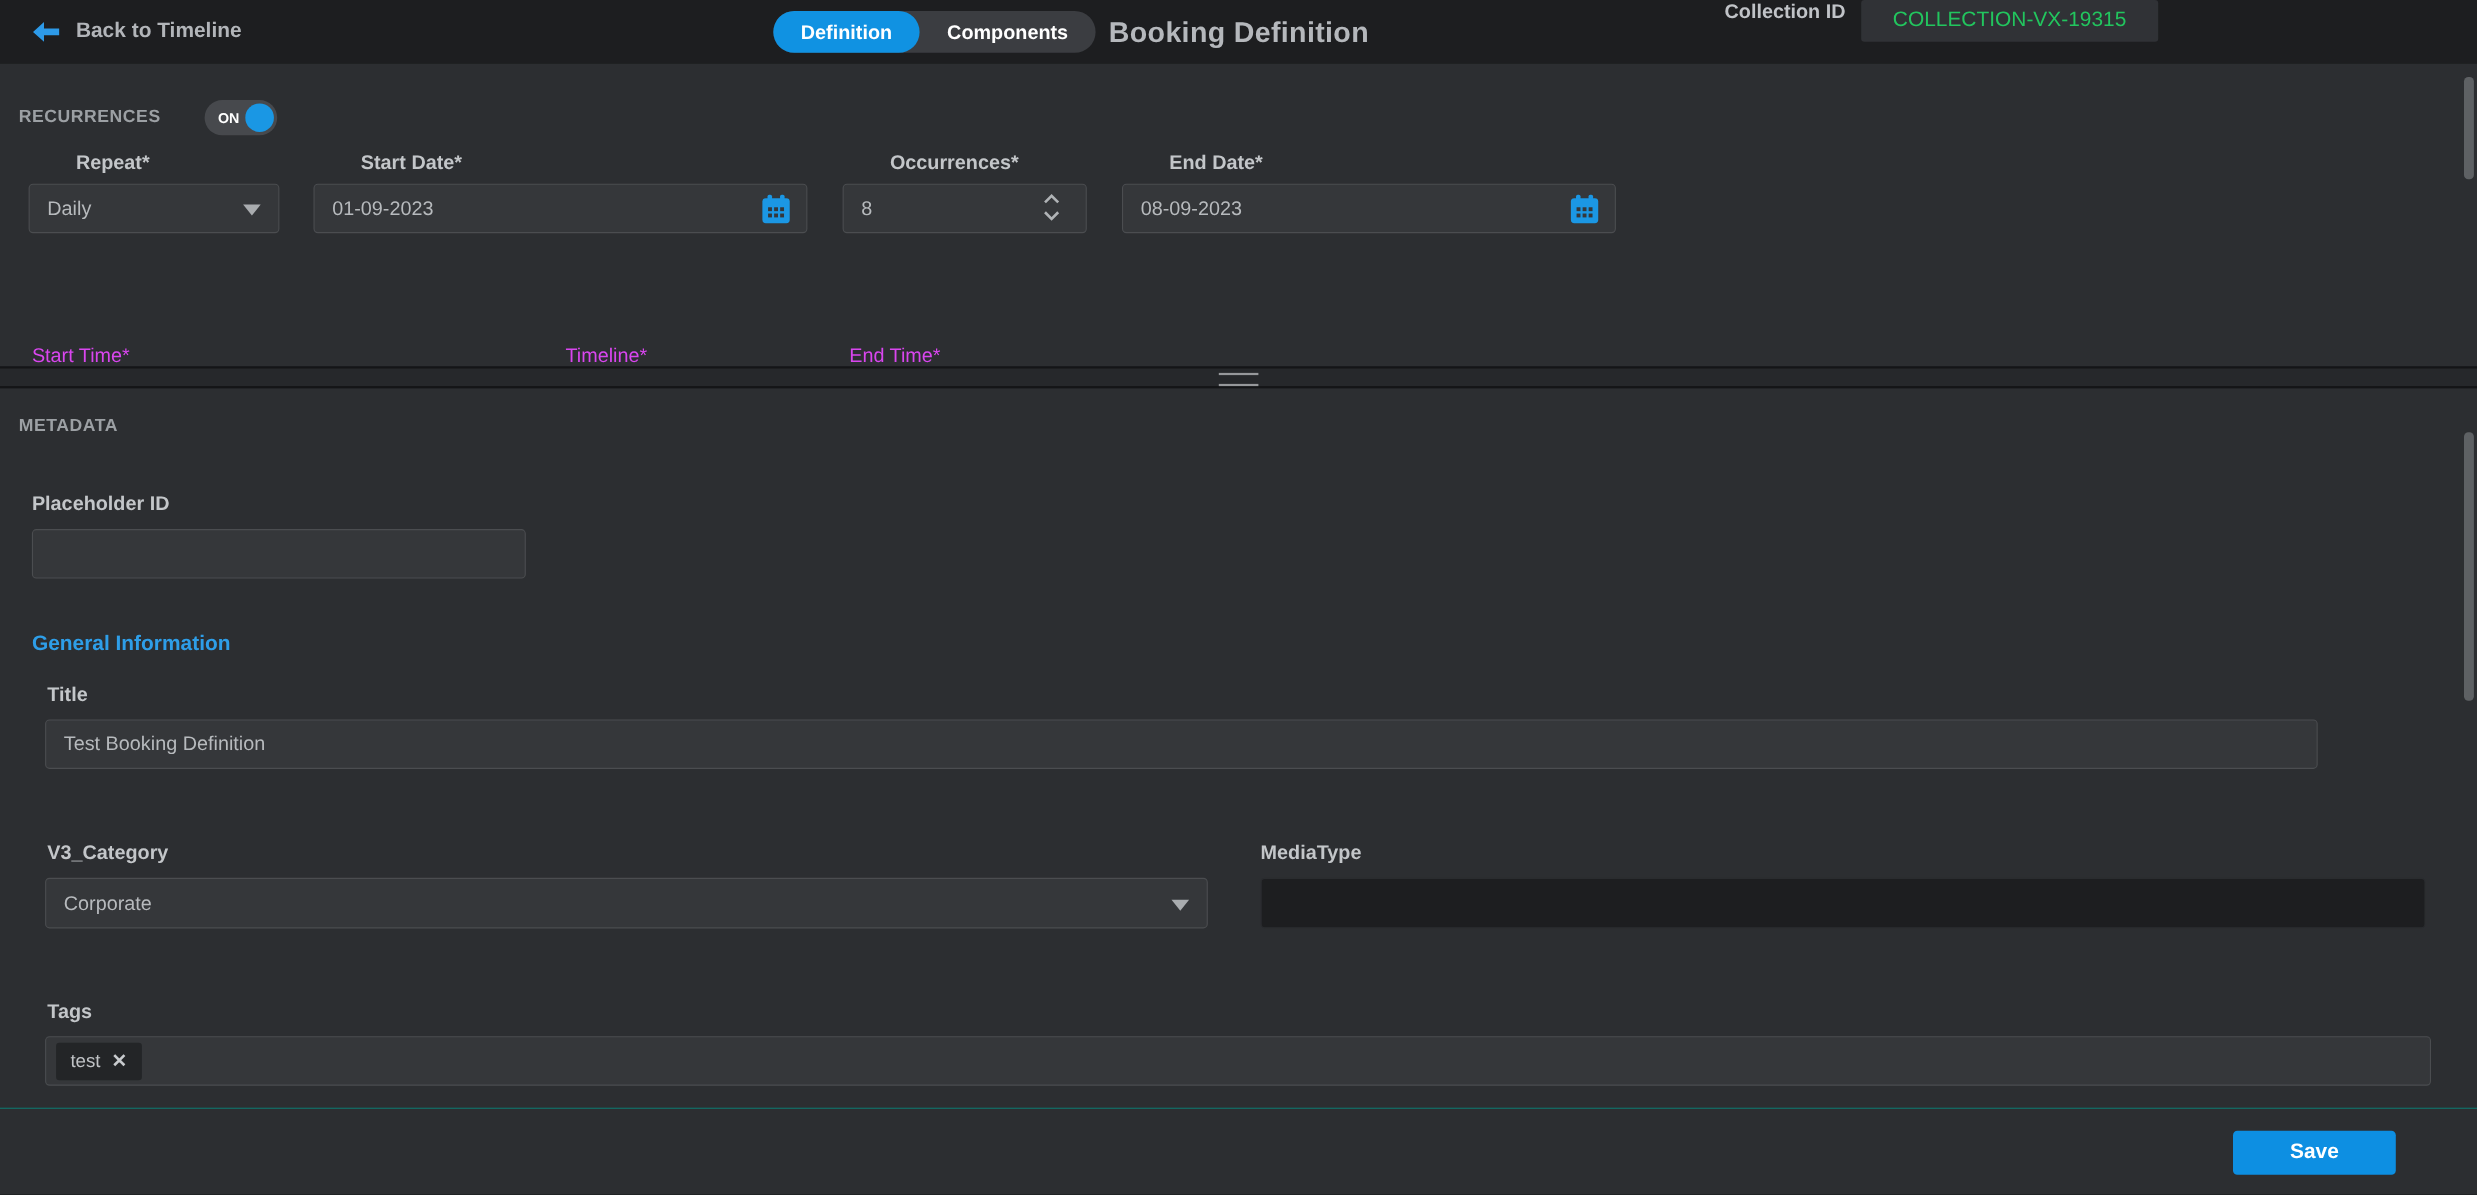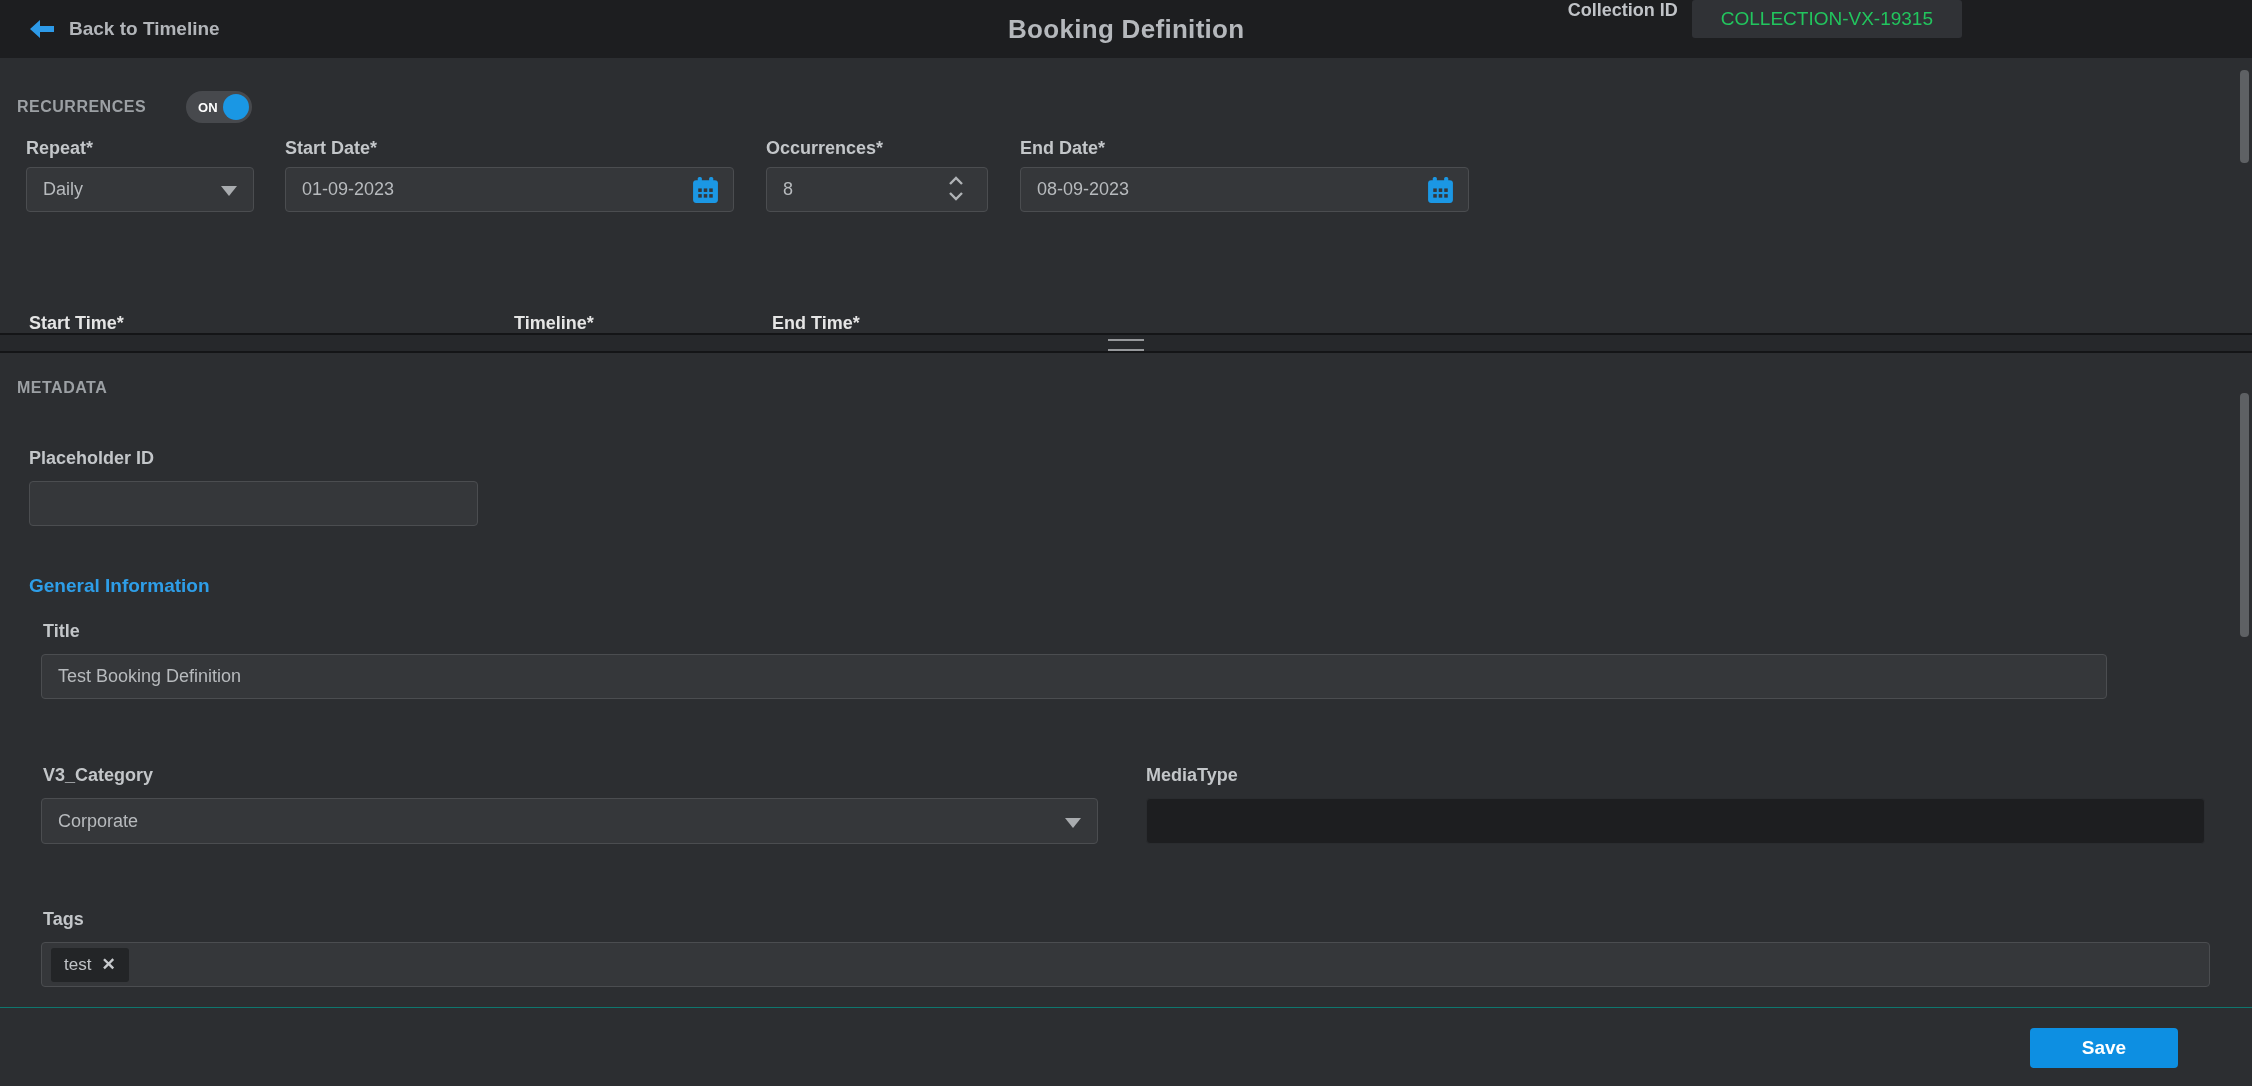--- a/index.html
+++ b/index.html
@@ -19,29 +19,29 @@
   .collection{position:absolute;right:290px;top:0;height:58px;display:flex;align-items:flex-start;gap:14px;}
   .collection-label{color:#c0c3c7;font-size:18px;font-weight:bold;}
   .collection-value{background:#303236;color:#22c55e;font-size:19px;padding:8px 29px;border-radius:3px;}
   
   .pane-top{position:absolute;top:58px;left:0;right:0;height:275px;overflow:hidden;}
   .section-label{color:#9ca0a4;font-size:16px;font-weight:bold;letter-spacing:.5px;}
   .recurrences-row{position:absolute;left:17px;top:33px;display:flex;align-items:center;gap:40px;}
   .toggle{position:relative;width:66px;height:32px;background:#47494d;border-radius:16px;cursor:pointer;}
   .toggle-text{position:absolute;left:12px;top:0;height:32px;display:flex;align-items:center;color:#ffffff;font-size:13px;font-weight:bold;}
   .toggle-knob{position:absolute;right:3px;top:3px;width:26px;height:26px;border-radius:50%;background:#1a97e4;}
-  .field-label{color:#c3c6c9;font-size:18px;font-weight:bold;margin-bottom:9px;display:block;}
+  .field-label{color:#c3c6c9;font-size:18px;font-weight:bold;margin-bottom:9px;display:block;margin-left:43px;}
   .field-group{position:absolute;top:109px;}
   .field{position:relative;height:45px;background:#35373a;border:1px solid #4b4d50;border-radius:4px;display:flex;align-items:center;box-sizing:border-box;}
   .field-value{color:#b7babd;font-size:18px;padding-left:16px;}
   .caret-down{position:absolute;right:16px;top:18px;width:0;height:0;border-left:8px solid transparent;border-right:8px solid transparent;border-top:10px solid #a9acaf;}
   .cal{position:absolute;right:13px;top:8px;}
   .stepper{position:absolute;right:22px;top:7px;display:flex;flex-direction:column;gap:3px;align-items:center;cursor:pointer;}
   .time-labels{position:absolute;top:255px;left:0;right:0;}
-  .time-label{position:absolute;color:#e5e5e5;font-size:18px;font-weight:bold;}
+  .time-label{position:absolute;color:#d946ef;font-size:18px;font-weight:normal;}
   
   .splitter{position:absolute;top:333px;left:0;right:0;height:20px;background:#26282b;border-top:2px solid #141517;border-bottom:2px solid #141517;box-sizing:border-box;cursor:row-resize;}
   .splitter-handle{position:absolute;left:1108px;top:4px;width:36px;height:8px;border-top:2px solid #96989b;border-bottom:2px solid #96989b;}
   
   .pane-bottom{position:absolute;top:353px;left:0;right:0;height:654px;overflow:hidden;}
   .meta-label{position:absolute;left:17px;top:26px;}
   .input{position:absolute;background:#35373a;border:1px solid #4b4d50;border-radius:4px;box-sizing:border-box;display:flex;align-items:center;}
   .input .field-value{padding-left:16px;}
   .gi-heading{position:absolute;left:29px;top:222px;color:#2e9ee8;font-size:19px;font-weight:bold;cursor:pointer;}
   .abs-label{position:absolute;color:#c3c6c9;font-size:18px;font-weight:bold;}
@@ -66,20 +66,24 @@
   <div class="header">
     <div class="back">
       <span style="display:flex;">
         <svg width="24" height="20" viewBox="0 0 24 20">
             <path d="M10 1 L10 7 L24 7 L24 13 L10 13 L10 19 L0 10 Z" fill="#2d9ae8"></path>
           </svg>
       </span>
       <span class="back-label">Back to Timeline</span>
     </div>
 
+    <div class="tabs">
+      <div class="tab active">Definition</div>
+      <div class="tab">Components</div>
+    </div>
 
     <div class="page-title">Booking Definition</div>
 
     <div class="collection">
       <span class="collection-label">Collection ID</span>
       <span class="collection-value">COLLECTION-VX-19315</span>
     </div>
   </div>
 
   <div class="pane-top">

